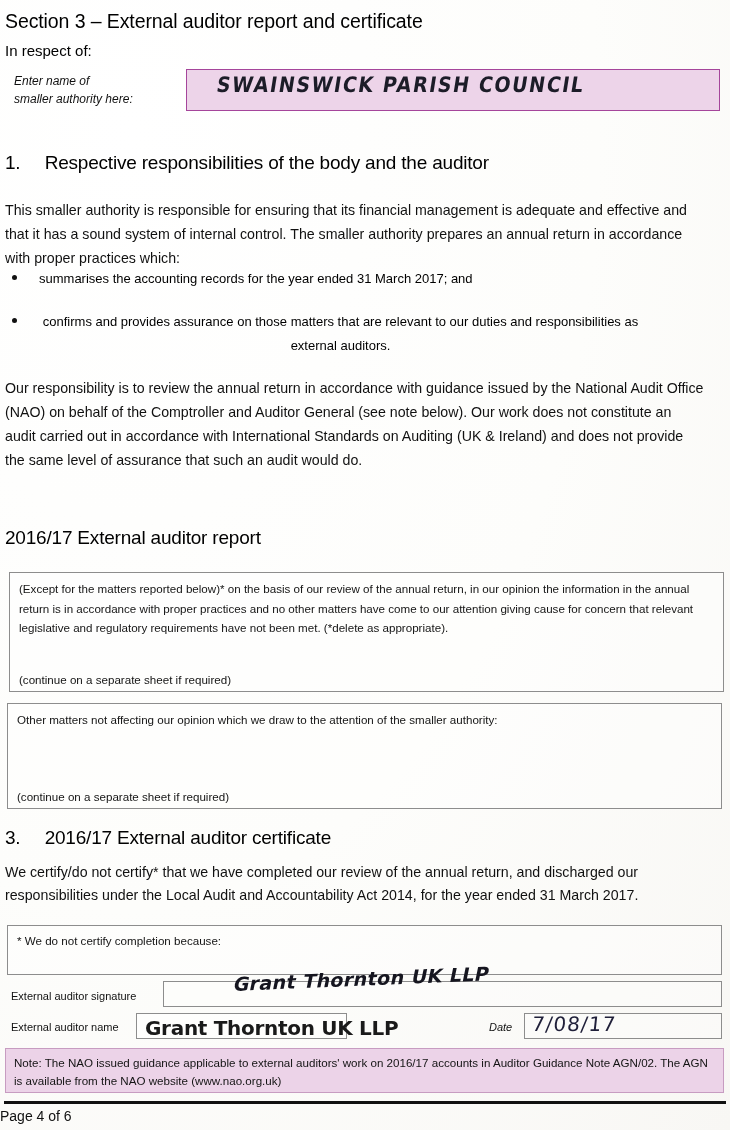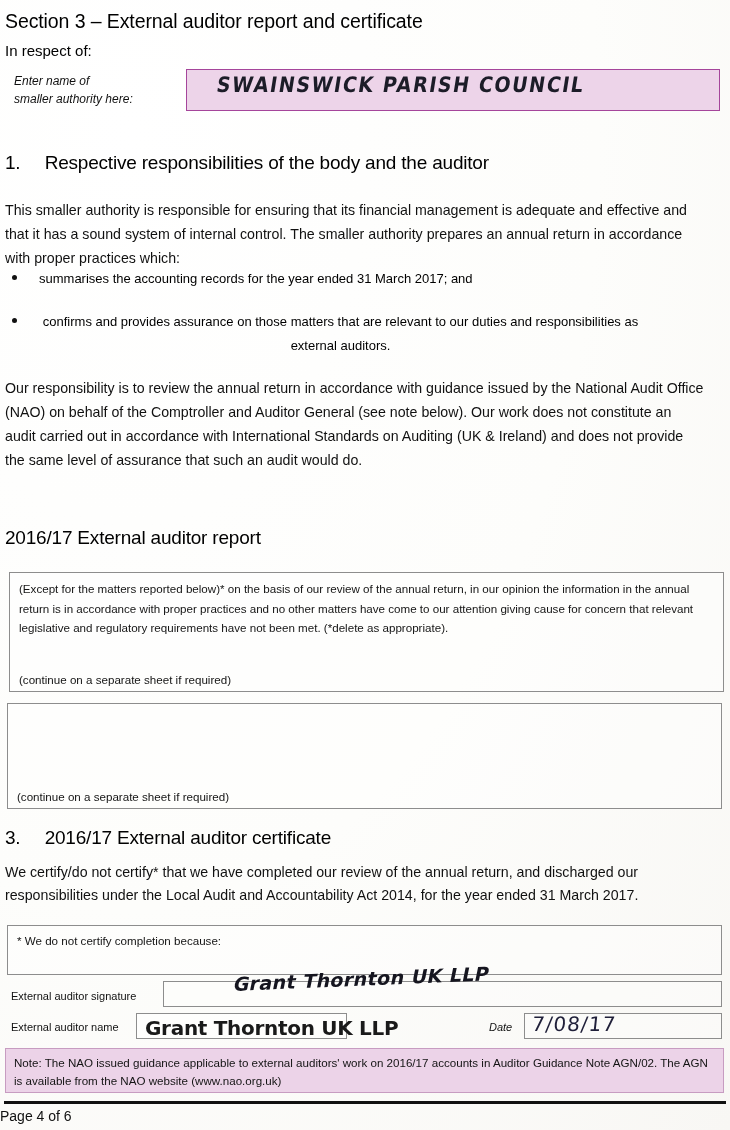--- a/index.html
+++ b/index.html
@@ -277,20 +277,21 @@
     <div class="h-section" style="top:527px;">
       <span>2016/17 External auditor report</span>
     </div>
 
     <div class="framebox" style="left:9px; top:572px; width:715px; height:120px;">
       <div class="fb-top">(Except for the matters reported below)* on the basis of our review of the annual return, in our opinion the information in the annual return is in accordance with proper practices and no other matters have come to our attention giving cause for concern that relevant legislative and regulatory requirements have not been met. (*delete as appropriate).</div>
       <div class="fb-bottom">(continue on a separate sheet if required)</div>
     </div>
 
     <div class="framebox" style="left:7px; top:703px; width:715px; height:106px;">
+      <div class="fb-top">Other matters not affecting our opinion which we draw to the attention of the smaller authority:</div>
       <div class="fb-bottom">(continue on a separate sheet if required)</div>
     </div>
 
     <div class="h-section" style="top:827px;">
       <span class="num">3.</span>
       <span style="display:inline-block;width:14px;"></span>
       <span>2016/17 External auditor certificate</span>
     </div>
 
     <div class="para" style="left:5px; top:861px; width:700px; line-height:23px;">We certify/do not certify* that we have completed our review of the annual return, and discharged our responsibilities under the Local Audit and Accountability Act 2014, for the year ended 31 March 2017.</div>

